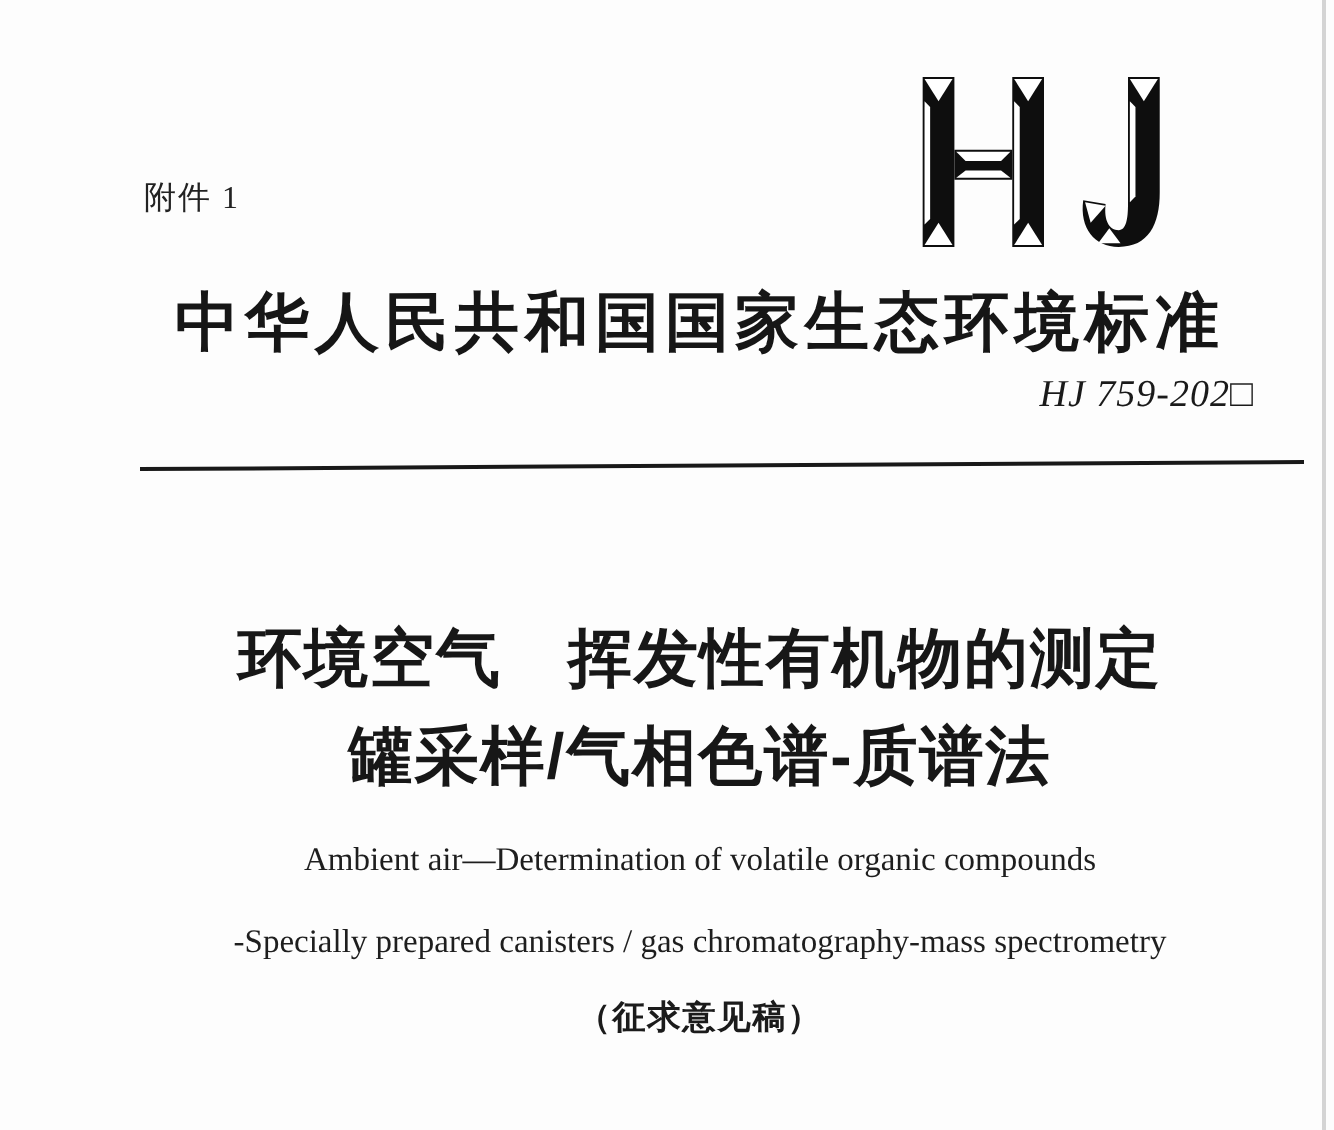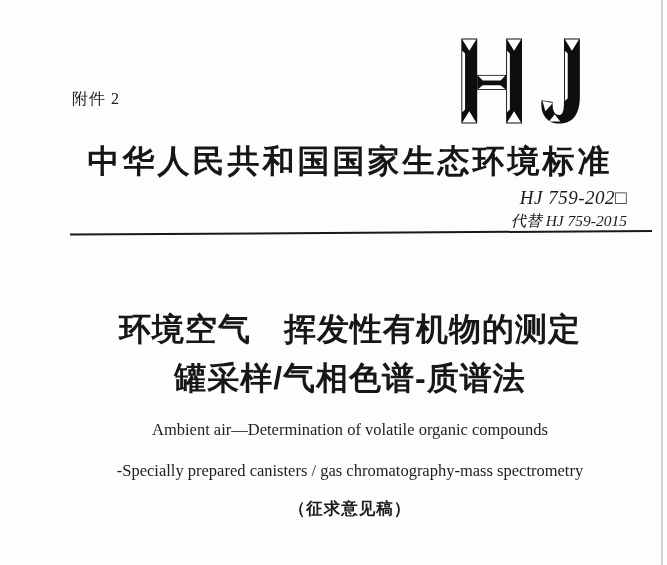--- a/index.html
+++ b/index.html
@@ -143,27 +143,26 @@
     <polygon points="59,92 74,92 66.5,80" fill="#fff"></polygon>
     <polygon points="11,15 14,18 14,78 11,81" fill="#fff"></polygon>
     <polygon points="59,15 62,18 62,78 59,81" fill="#fff"></polygon>
     <polygon points="121,15 124,18 124,66 121,69" fill="#fff"></polygon>
     <polygon points="28,42 57,42 52,47 33,47" fill="#fff"></polygon>
     <polygon points="28,56 33,52 52,52 57,56" fill="#fff"></polygon>
     <polygon points="97,69 108,71 100,80" fill="#fff"></polygon>
     <polygon points="104,91 116,91 110,83" fill="#fff"></polygon>
   </svg>
 
-  <div class="attachment">附件 2</div>
+  <div class="attachment">附件 1</div>
 
   <h1 class="heading">中华人民共和国国家生态环境标准</h1>
 
   <div class="std-block">
     <div class="std-num">HJ 759-202□</div>
-    <div class="std-replace">代替 HJ 759-2015</div>
   </div>
 
   <div class="rule"></div>
 
   <div class="title-cn">
     <div>环境空气　挥发性有机物的测定</div>
     <div>罐采样/气相色谱-质谱法</div>
   </div>
 
   <div class="title-en line1">Ambient air—Determination of volatile organic compounds</div>

